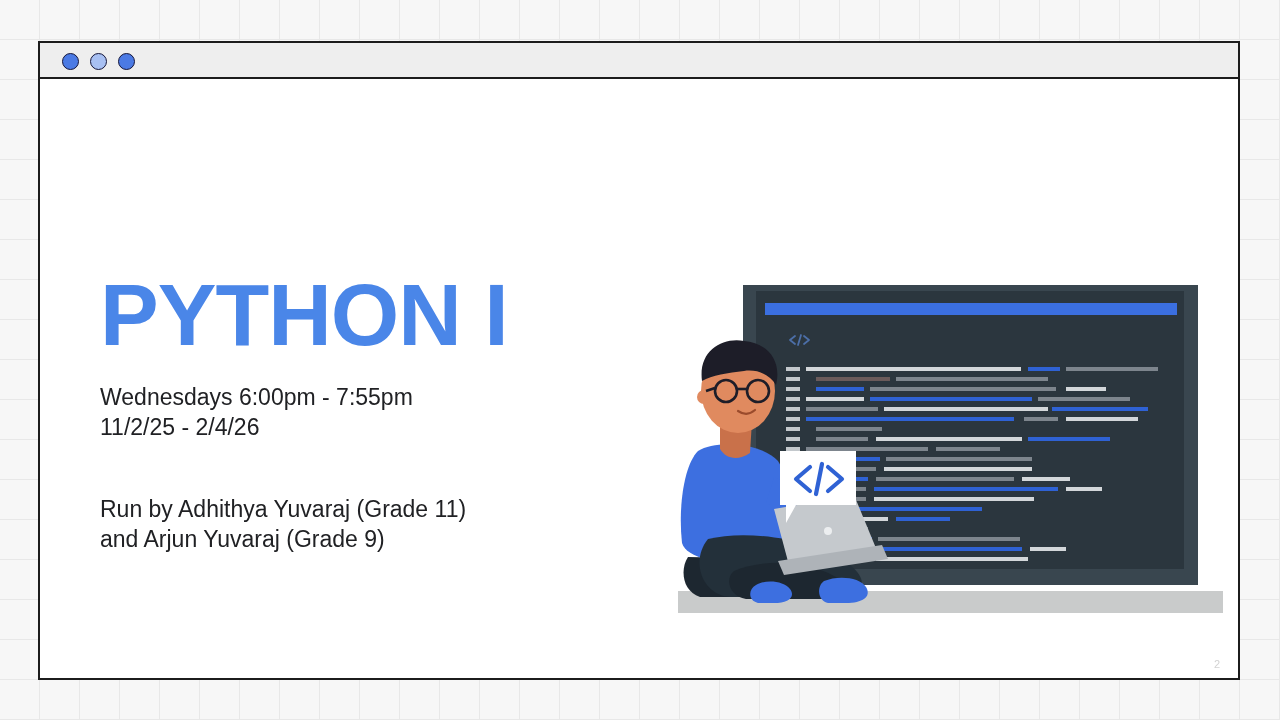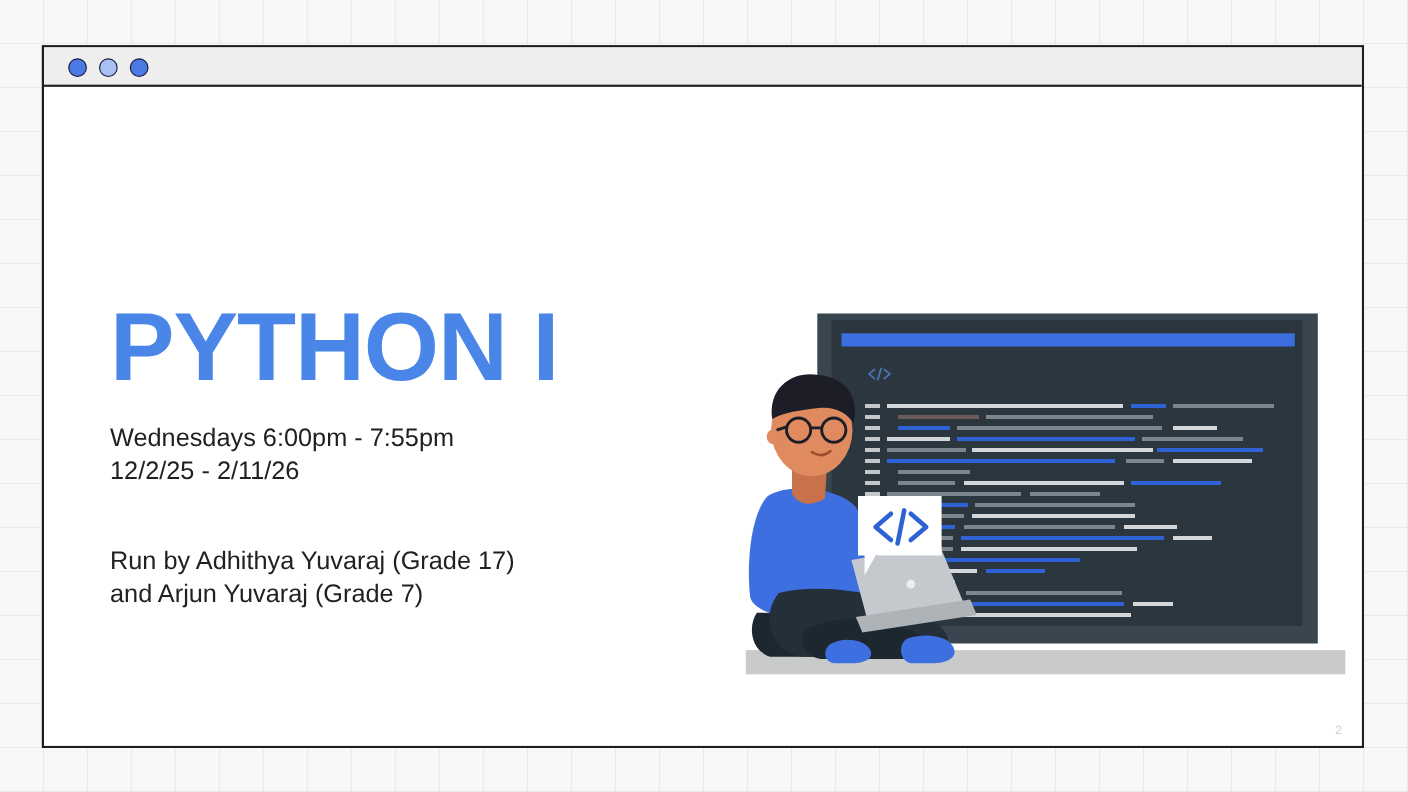--- a/index.html
+++ b/index.html
@@ -128,26 +128,26 @@
     <span class="dot d3"></span>
   </div>
 
   <div id="canvas">
 
     <div id="textblock">
       <h1 id="slide-title">PYTHON I</h1>
 
       <div id="schedule-block">
         <p class="body-line">Wednesdays 6:00pm - 7:55pm</p>
-        <p class="body-line">12/2/25 - 2/11/26</p>
+        <p class="body-line">11/2/25 - 2/4/26</p>
       </div>
 
       <div id="instructor-block">
-        <p class="body-line">Run by Adhithya Yuvaraj (Grade 17)</p>
-        <p class="body-line">and Arjun Yuvaraj (Grade 7)</p>
+        <p class="body-line">Run by Adhithya Yuvaraj (Grade 11)</p>
+        <p class="body-line">and Arjun Yuvaraj (Grade 9)</p>
       </div>
     </div>
 
     <div id="illustration">
       <svg width="590" height="380" viewBox="0 0 590 380" xmlns="http://www.w3.org/2000/svg">
 
         <rect x="40" y="352" width="545" height="22" fill="#c9cbcb"></rect>
 
         <rect x="105" y="46" width="455" height="300" fill="#39464f"></rect>
 

